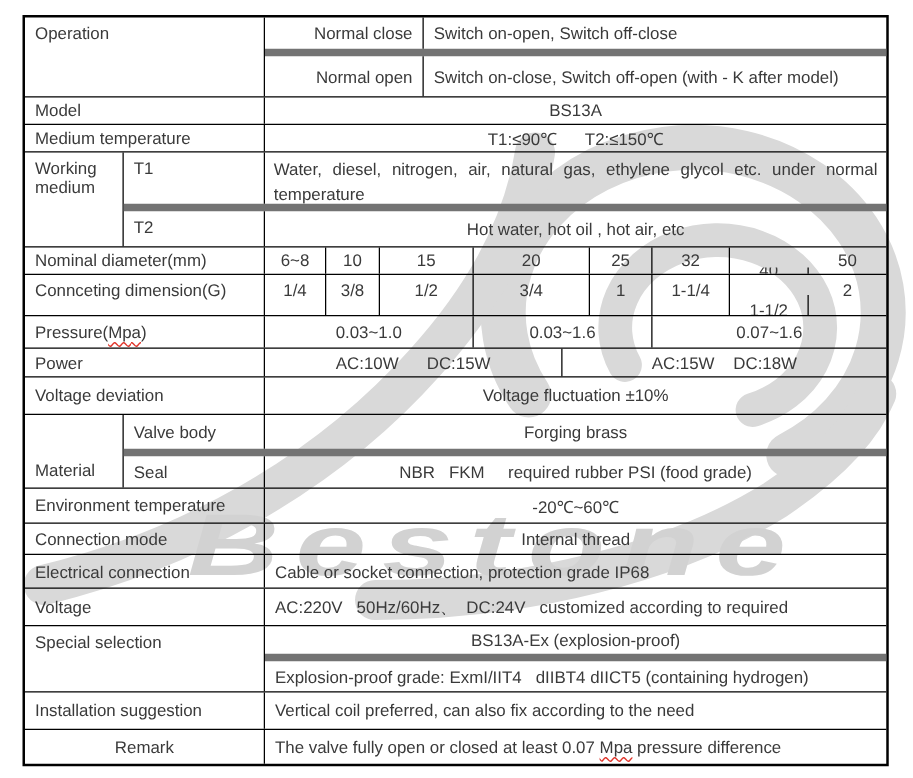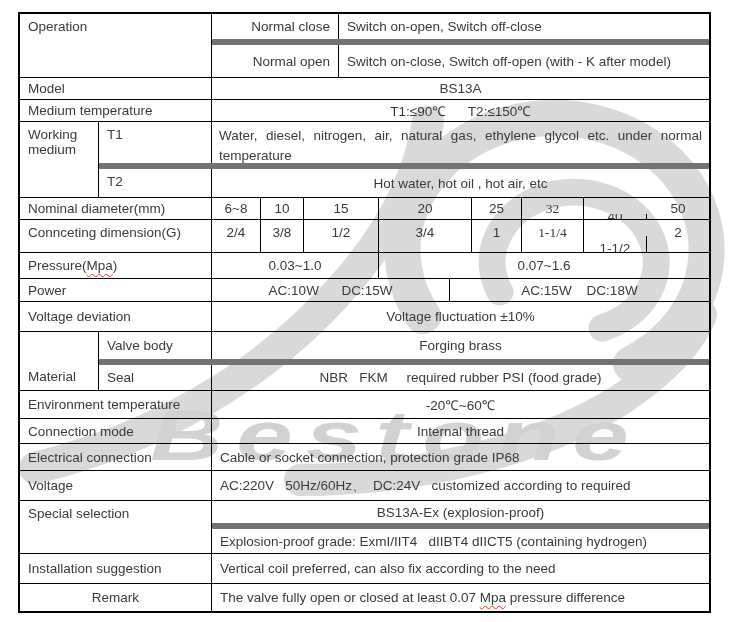--- a/index.html
+++ b/index.html
@@ -52,21 +52,21 @@
   }
   .sq {
     text-decoration-line:underline; text-decoration-style:wavy;
     text-decoration-color:#e0362c; text-decoration-thickness:1px;
     text-underline-offset:3px;
   }
 
   
   .c1 { width:49px; flex:none; } .c2 { width:43px; flex:none; }
   .c3 { width:75px; flex:none; } .c4 { width:93px; flex:none; }
-  .c5 { width:50px; flex:none; } .c6 { width:62px; flex:none;font-family:Liberation Serif, serif; }
+  .c5 { width:50px; flex:none; } .c6 { width:62px; flex:none; }
   .c7 { width:63px; flex:none;margin-top:16px; }
   
   .p1 { width:167px; flex:none; } .p2 { width:143px; flex:none; }
   
   .w1 { width:238px; flex:none; }
 </style>
 </head>
 <body>
 
 <div class="stage">
@@ -130,37 +130,38 @@
       <div class="cell c3 center">15</div>
       <div class="cell c4 center">20</div>
       <div class="cell c5 center">25</div>
       <div class="cell c6 center">32</div>
       <div class="cell c7 center">40</div>
       <div class="cell flex1 center">50</div>
     </div>
 
     <div class="row" style="height:33px">
       <div class="cell label-col top">Connceting dimension(G)</div>
-      <div class="cell c1 center top">2/4</div>
+      <div class="cell c1 center top">1/4</div>
       <div class="cell c2 center top">3/8</div>
       <div class="cell c3 center top">1/2</div>
       <div class="cell c4 center top">3/4</div>
       <div class="cell c5 center top">1</div>
       <div class="cell c6 center top">1-1/4</div>
       <div class="cell c7 center top">1-1/2</div>
       <div class="cell flex1 center top">2</div>
     </div>
 
     <div class="row" style="height:26px">
       <div class="cell label-col">
         <span>Pressure(</span>
           <span class="sq">Mpa</span>
           <span>)</span>
       </div>
       <div class="cell p1 center">0.03~1.0</div>
+      <div class="cell p2 center">0.03~1.6</div>
       <div class="cell flex1 center">0.07~1.6</div>
     </div>
 
     <div class="row" style="height:23px">
       <div class="cell label-col">Power</div>
       <div class="cell w1 center pre">AC:10W      DC:15W</div>
       <div class="cell flex1 center pre">AC:15W    DC:18W</div>
     </div>
 
     <div class="row" style="height:30px">

